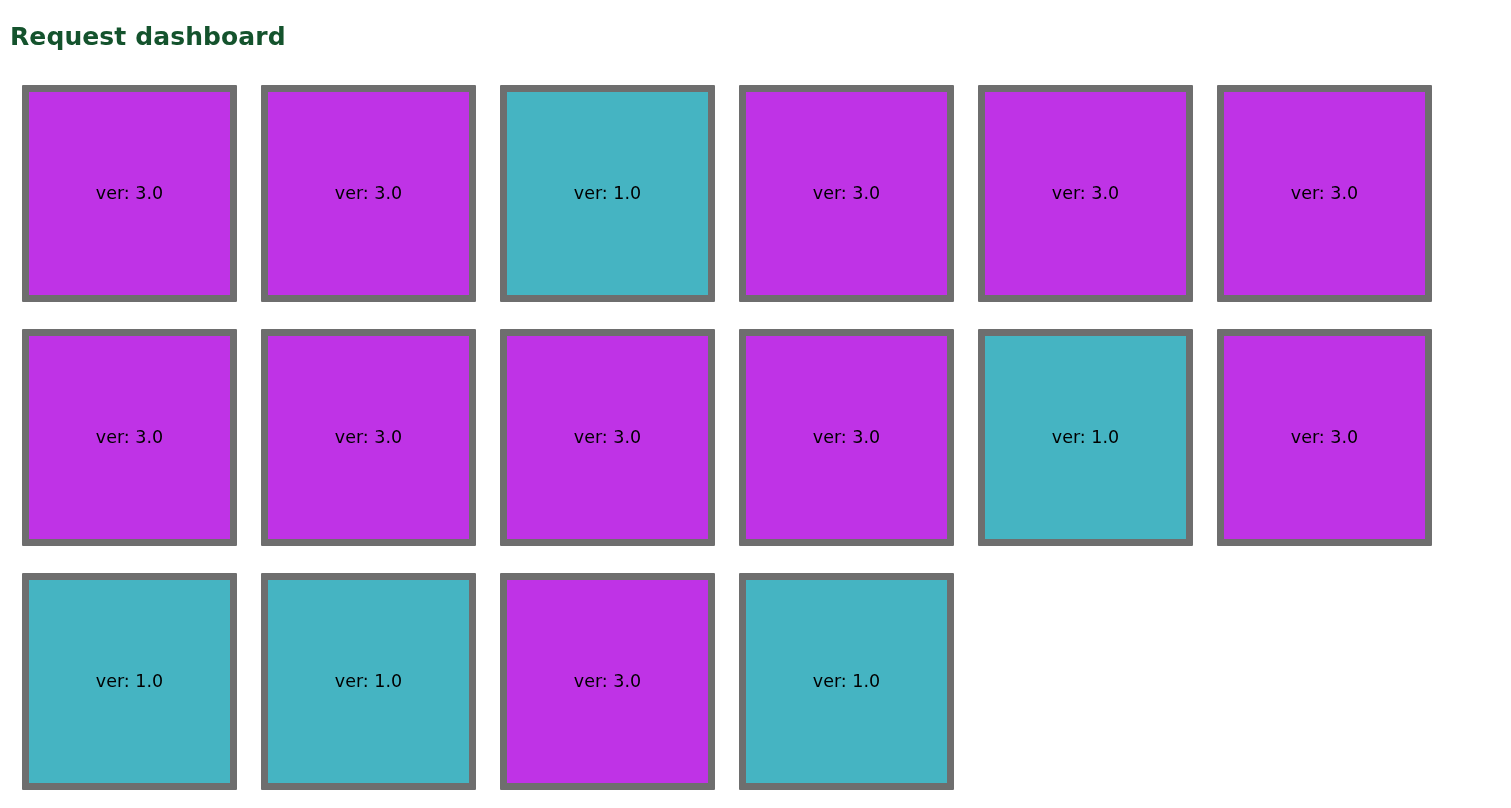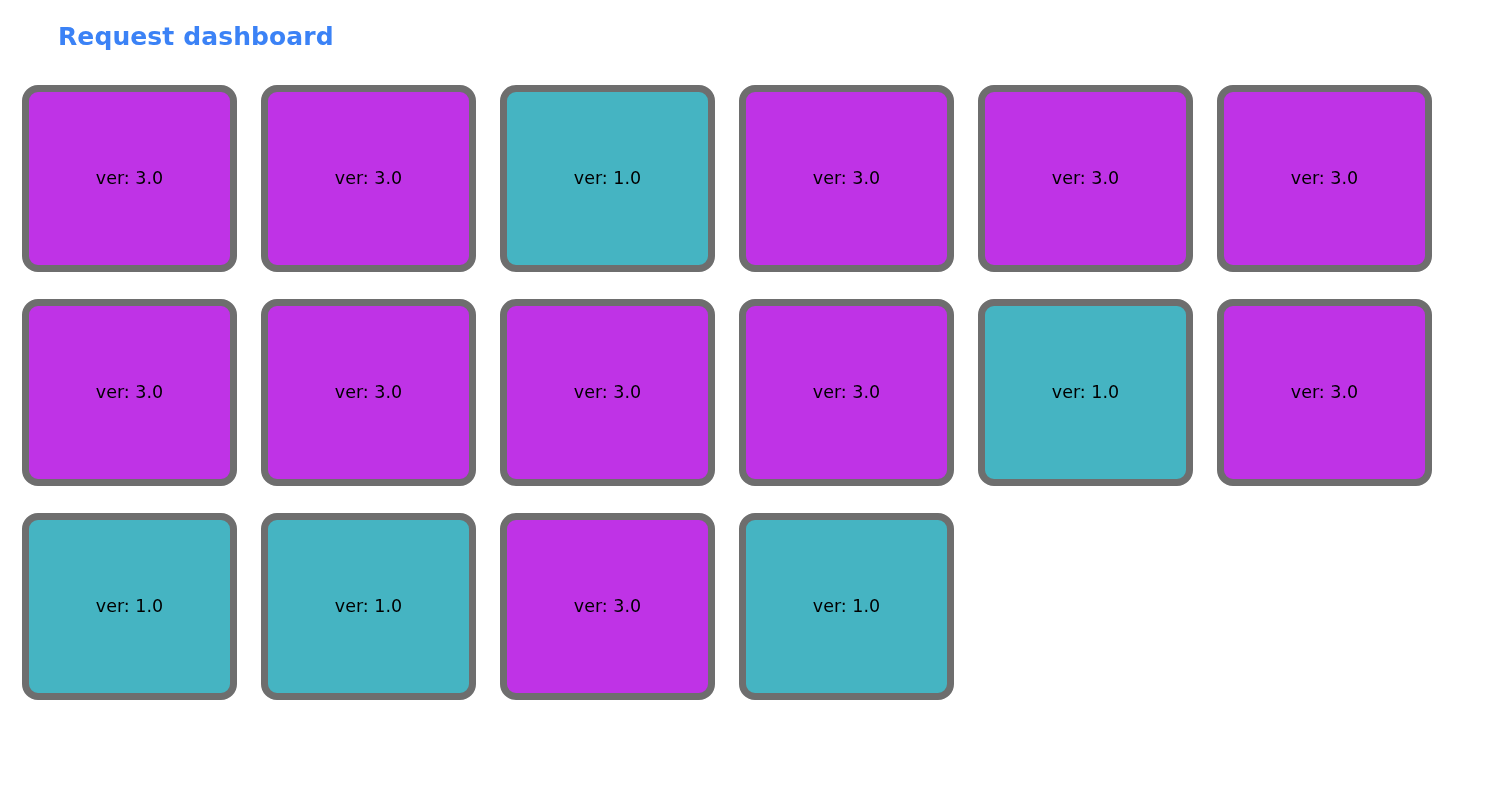--- a/index.html
+++ b/index.html
@@ -33,44 +33,44 @@
     display: flex;
     flex-wrap: wrap;
     align-content: flex-start;
     gap: 27px 24px;
     padding: 33px 0 0 22px;
     width: 1489px;
     box-sizing: border-box;
   }
   .tile {
     width: 215px;
-    height: 187px;
+    height: 217px;
     box-sizing: border-box;
     border: 7px solid #6e6e6e;
-    border-radius: 16px;
+    border-radius: 1px;
     display: flex;
     align-items: center;
     justify-content: center;
     flex: 0 0 auto;
   }
   .tile-label {
     font-family: "DejaVu Sans", "Liberation Sans", sans-serif;
     font-size: 17.5px;
     font-weight: normal;
     color: #000000;
     line-height: 1;
     user-select: none;
   }
 </style>
 </head>
 <body style="background: rgb(255, 255, 255);">
 
 <div class="page">
 
-  <h1 class="page-title" style="color: #3b82f6; margin-left: 48px;">Request dashboard</h1>
+  <h1 class="page-title" style="color: #14532d;">Request dashboard</h1>
 
   <div class="tile-grid">
       <div class="tile" style="background: rgb(191, 51, 230); border-color: rgb(110, 110, 110);">
         <span class="tile-label" style="color: rgb(0, 0, 0);">ver: 3.0</span>
       </div>
       <div class="tile" style="background: rgb(191, 51, 230); border-color: rgb(110, 110, 110);">
         <span class="tile-label" style="color: rgb(0, 0, 0);">ver: 3.0</span>
       </div>
       <div class="tile" style="background: rgb(69, 180, 194); border-color: rgb(110, 110, 110);">
         <span class="tile-label" style="color: rgb(0, 0, 0);">ver: 1.0</span>

